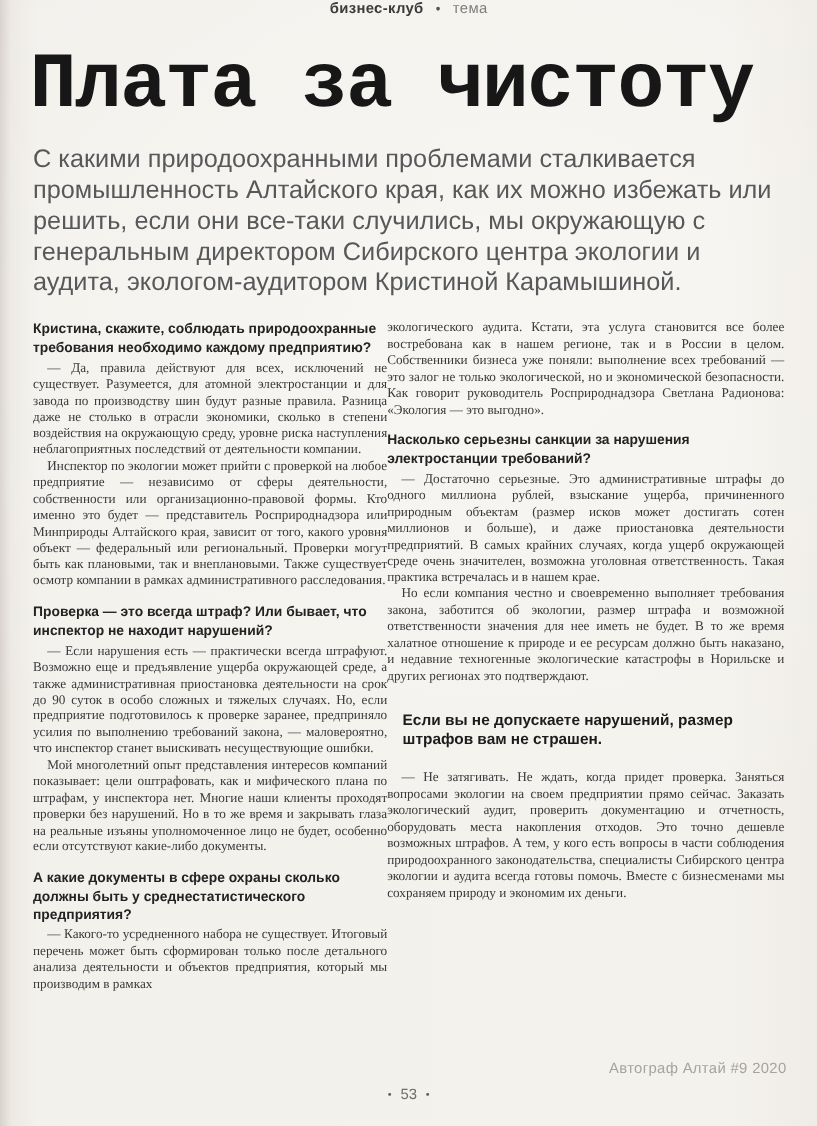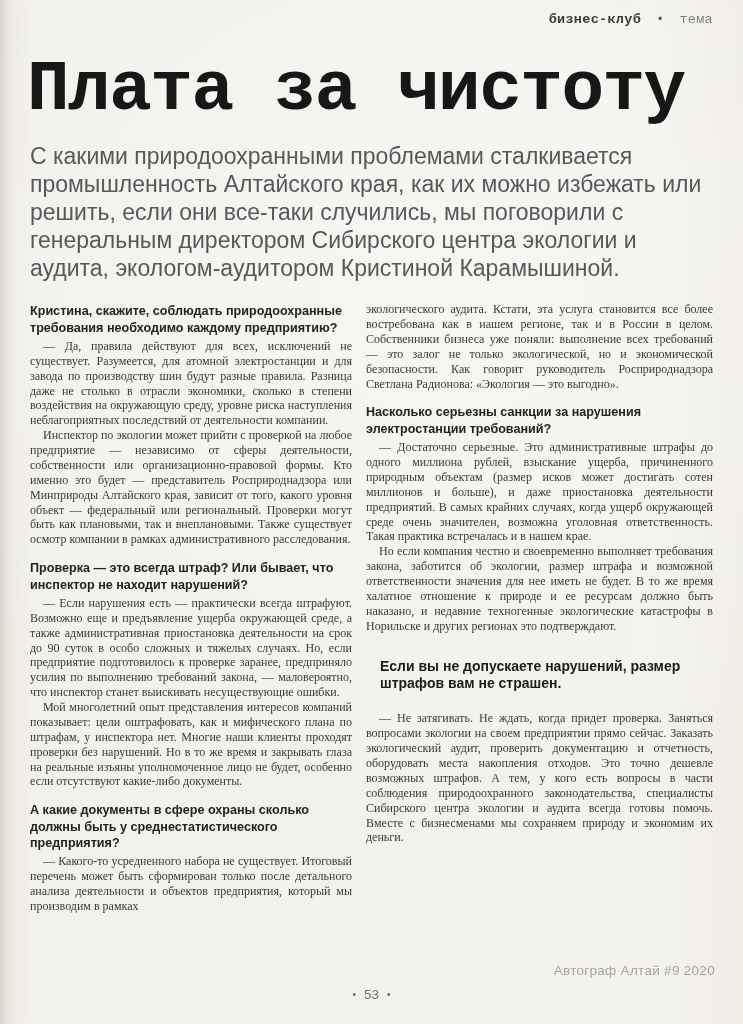--- a/index.html
+++ b/index.html
@@ -10,23 +10,22 @@
     overflow:hidden;
     background:
       radial-gradient(ellipse 900px 700px at 60% 30%, rgba(255,255,255,.35), rgba(255,255,255,0) 70%),
       linear-gradient(90deg, #d8d2cc 0px, #ece9e3 10px, #f3f1ec 34px, #f4f2ed 660px, #efece6 743px);
     font-family:"Liberation Serif", serif;
     color:#3a3a3c;
   }
   .content { padding:0 30px; }
 
   .kicker {
-    padding-top:12px;
-    text-align:right;
-    font-family:Liberation Mono, monospace;
+    text-align:center;
+    font-family:Liberation Sans, sans-serif;
     font-size:13.5px;
     letter-spacing:.3px;
     color:#6b6b6b;
   }
   .kicker .k-bold { font-weight:bold; color:#3b3b3b; }
   .kicker .k-dot  { margin:0 7px; color:#555; font-size:12px; }
   .kicker .k-light{ color:#7d7d7d; }
 
   h1.title {
     margin:28px 0 16px -3px;
@@ -40,21 +39,21 @@
 
   .lede {
     margin:0 0 20px 0;
     max-width:684px;
     font-family:"Liberation Sans", sans-serif;
     font-size:23px;
     line-height:1.22;
     color:#57585a;
   }
 
-  .columns { display:flex; gap:14px; align-items:flex-start; }
+  .columns { display:flex; align-items:flex-start; }
   .col-left  { flex:0 0 322px; }
   .col-right { flex:1; min-width:0; }
 
   .q {
     margin:13px 0 3px 0;
     font-family:"Liberation Sans", sans-serif;
     font-weight:bold;
     font-size:12.6px;
     line-height:1.3;
     color:#232323;
@@ -105,21 +104,21 @@
   <div class="content">
 
     <div class="kicker">
       <span class="k-bold">бизнес-клуб</span>
       <span class="k-dot">•</span>
       <span class="k-light">тема</span>
     </div>
 
     <h1 class="title">Плата за чистоту</h1>
 
-    <p class="lede">С какими природоохранными проблемами сталкивается промышленность Алтайского края, как их можно избежать или решить, если они все-таки случились, мы поговорили с генеральным директором Сибирского центра экологии и аудита, экологом-аудитором Кристиной Карамышиной.</p>
+    <p class="lede">С какими природоохранными проблемами сталкивается промышленность Алтайского края, как их можно избежать или решить, если они все-таки случились, мы окружающую с генеральным директором Сибирского центра экологии и аудита, экологом-аудитором Кристиной Карамышиной.</p>
 
     <div class="columns">
 
       <div class="col-left">
         <h3 class="q">Кристина, скажите, соблюдать природоохранные требования необходимо каждому предприятию?</h3>
         <p class="a">— Да, правила действуют для всех, исключений не существует. Разумеется, для атомной электростанции и для завода по производству шин будут разные правила. Разница даже не столько в отрасли экономики, сколько в степени воздействия на окружающую среду, уровне риска наступления неблагоприятных последствий от деятельности компании.</p>
         <p class="a">Инспектор по экологии может прийти с проверкой на любое предприятие — независимо от сферы деятельности, собственности или организационно-правовой формы. Кто именно это будет — представитель Росприроднадзора или Минприроды Алтайского края, зависит от того, какого уровня объект — федеральный или региональный. Проверки могут быть как плановыми, так и внеплановыми. Также существует осмотр компании в рамках административного расследования.</p>
 
         <h3 class="q">Проверка — это всегда штраф? Или бывает, что инспектор не находит нарушений?</h3>
         <p class="a">— Если нарушения есть — практически всегда штрафуют. Возможно еще и предъявление ущерба окружающей среде, а также административная приостановка деятельности на срок до 90 суток в особо сложных и тяжелых случаях. Но, если предприятие подготовилось к проверке заранее, предприняло усилия по выполнению требований закона, — маловероятно, что инспектор станет выискивать несуществующие ошибки.</p>

